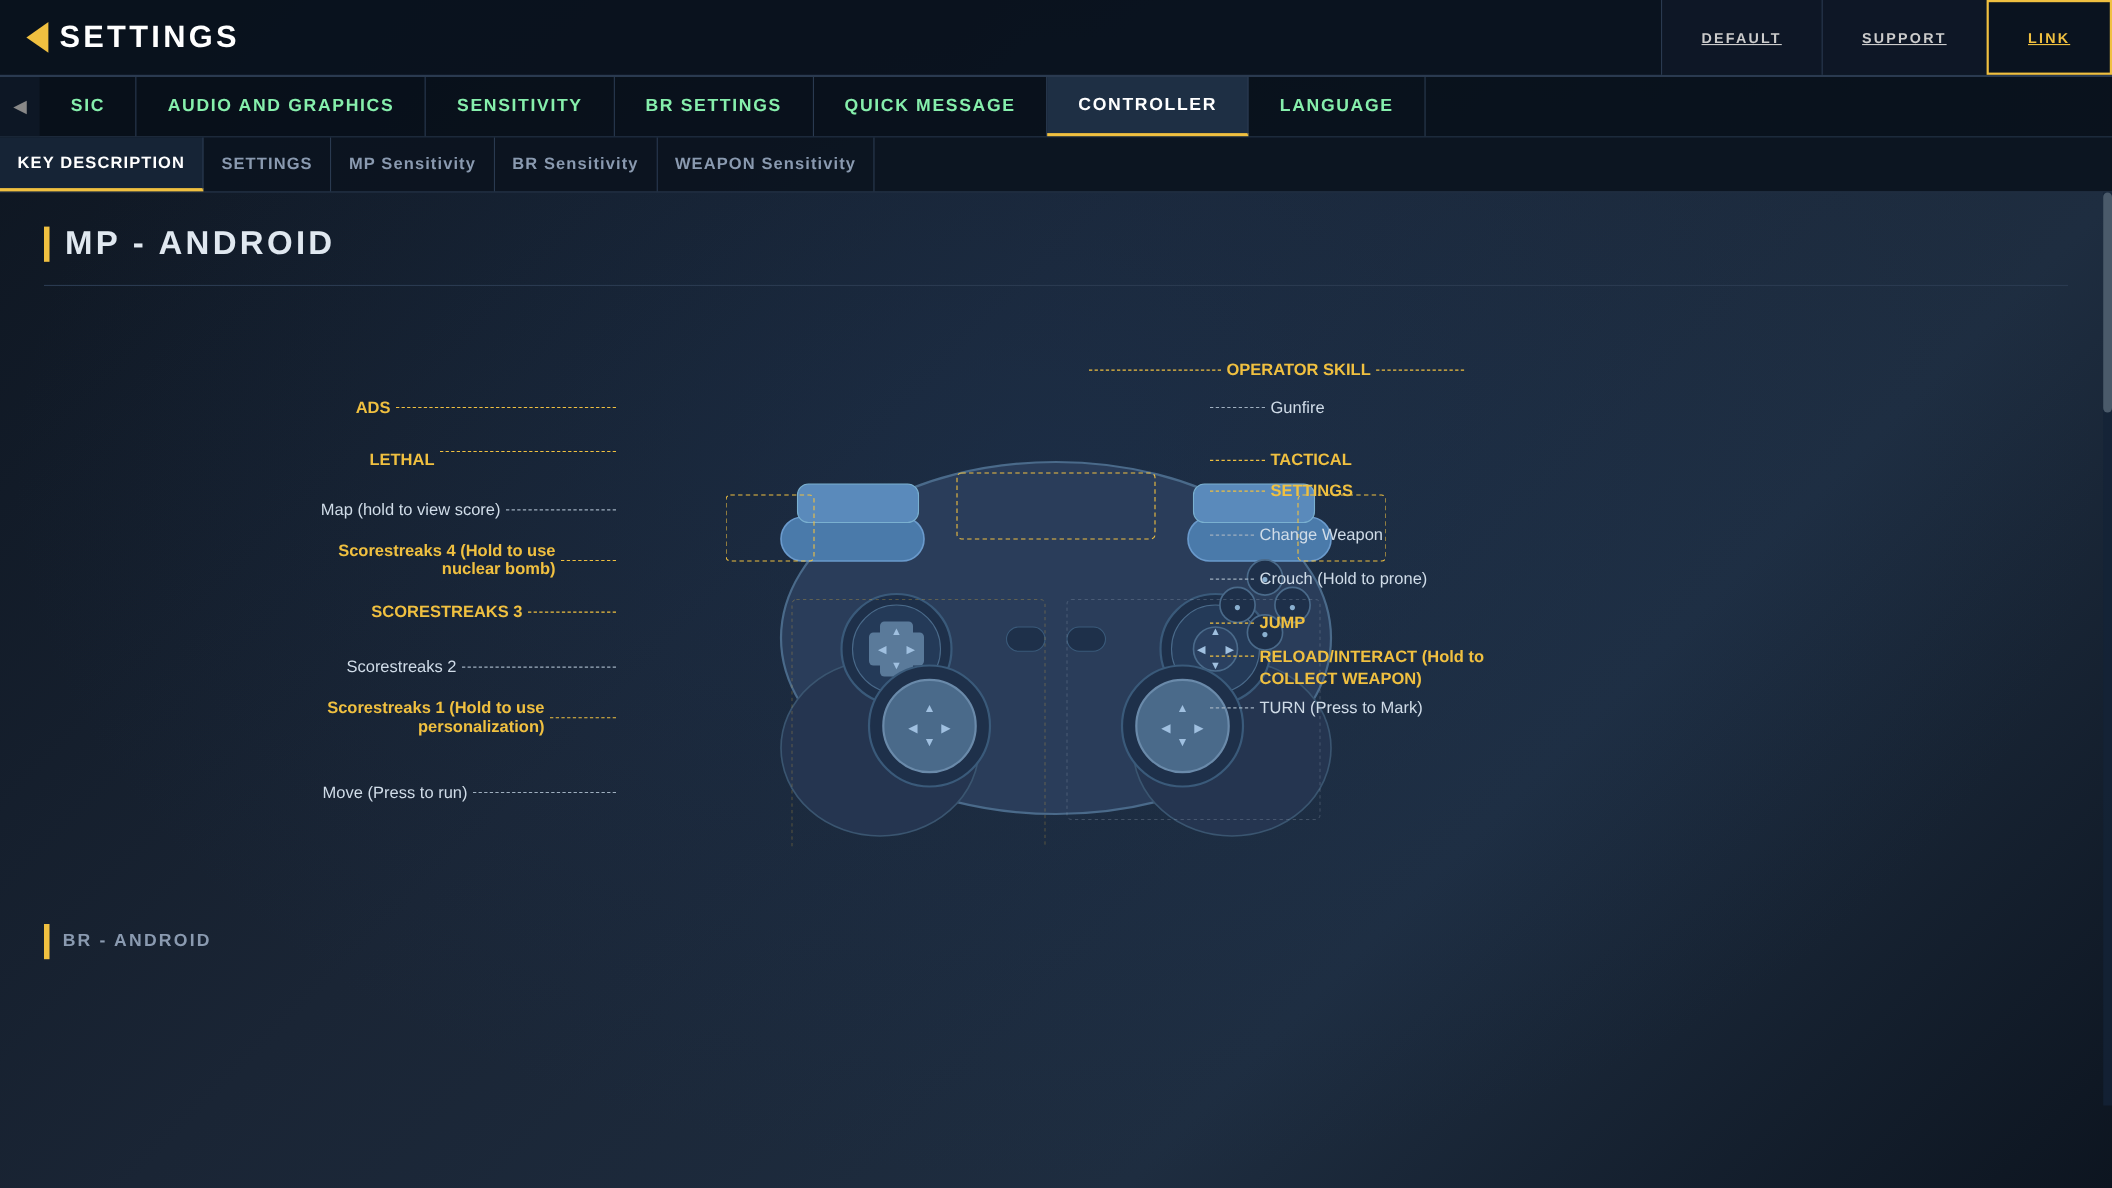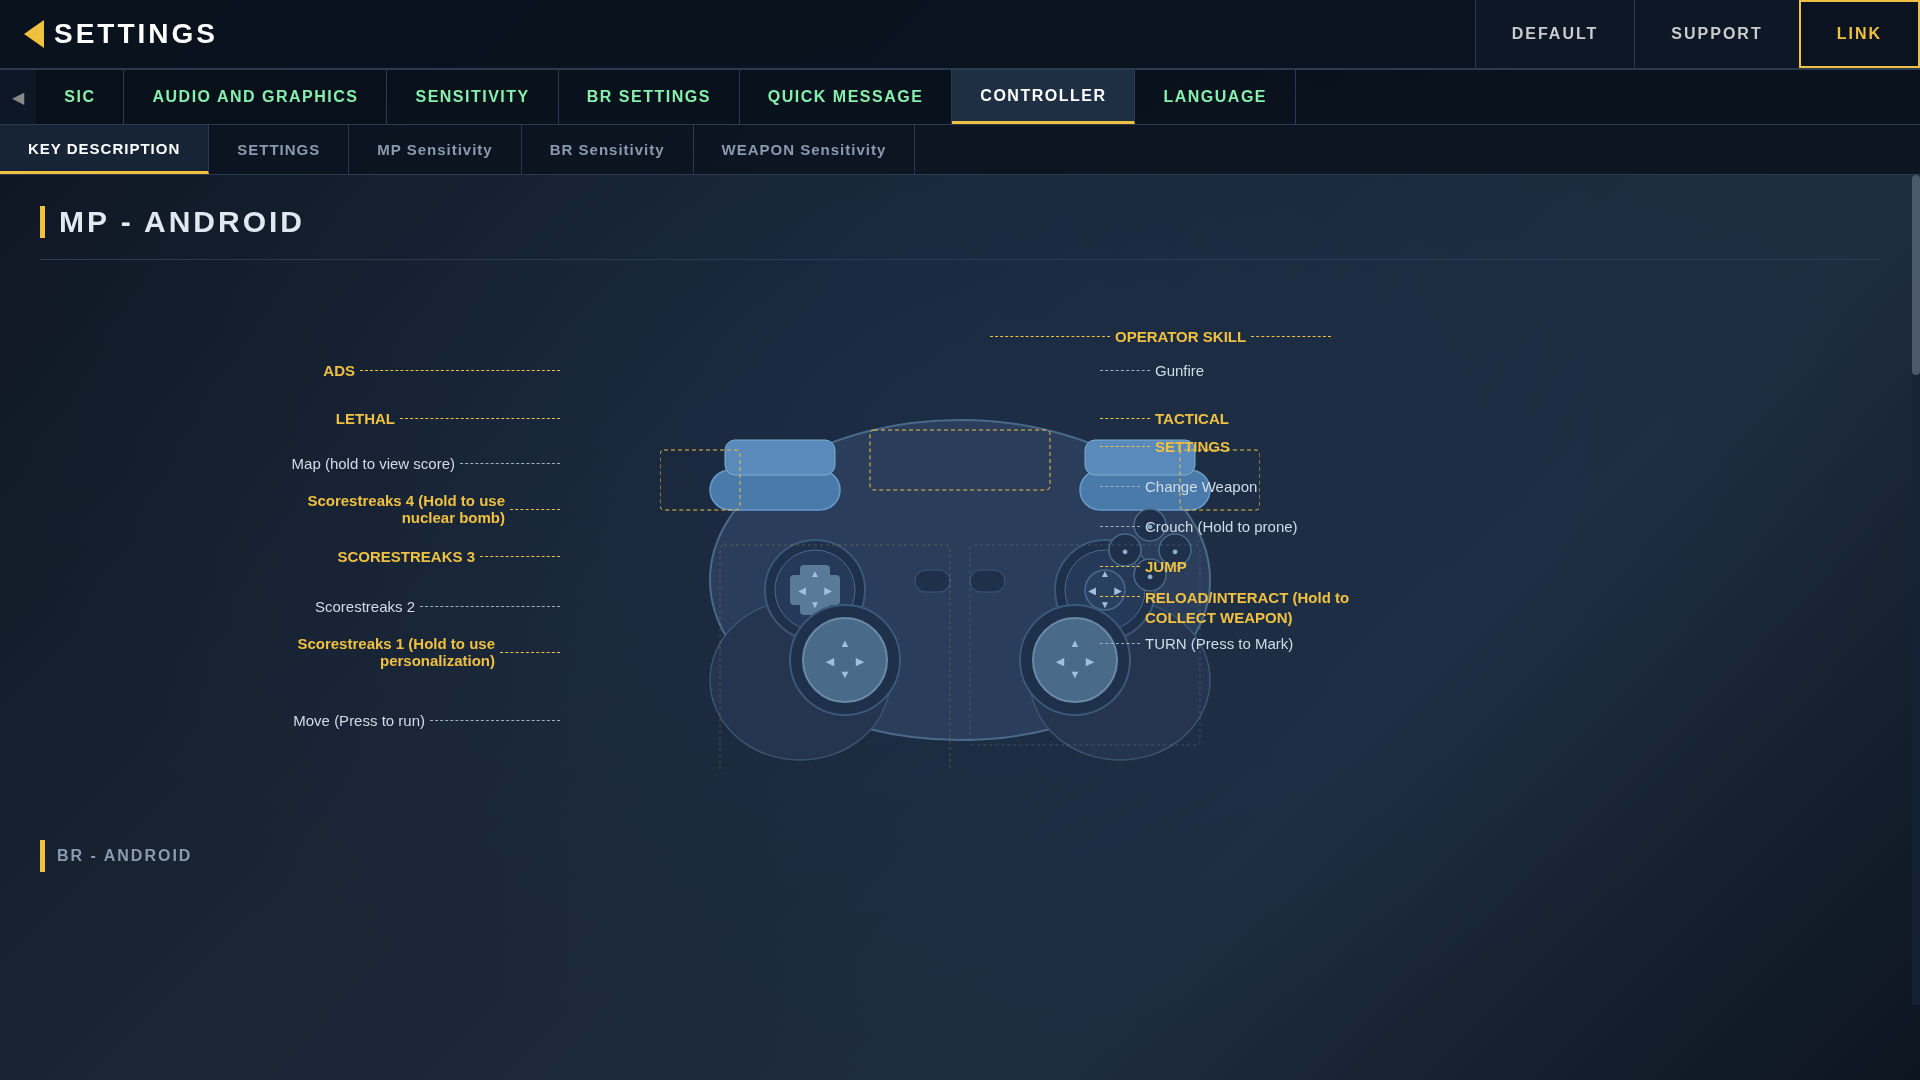--- a/index.html
+++ b/index.html
@@ -63,25 +63,26 @@
       display: flex;
       height: 100%;
     }
     .header-btn {
       display: flex;
       align-items: center;
       justify-content: center;
       padding: 0 36px;
       border-left: 1px solid #2a3a50;
       color: #cccccc;
-      font-size: 16px;
+      font-size: 13px;
       font-weight: 700;
       letter-spacing: 2px;
       cursor: pointer;
       background: rgba(15,25,40,0.8);
+      text-decoration: underline;
     }
     .header-btn.link-btn {
       color: #f0c040;
       border: 2px solid #f0c040;
       background: transparent;
       position: relative;
     }
 
     
     .nav-tabs {
@@ -158,21 +159,21 @@
       display: flex;
       align-items: stretch;
       height: 50px;
       background: rgba(12,20,32,0.95);
       border-bottom: 1px solid #2a3a50;
     }
     .sub-tab {
       display: flex;
       align-items: center;
       justify-content: center;
-      padding: 0 28px;
+      padding: 0 16px;
       color: #8a9ab0;
       font-size: 15px;
       font-weight: 600;
       letter-spacing: 1px;
       cursor: pointer;
       border-right: 1px solid #2a3a50;
     }
     .sub-tab.active {
       color: #ffffff;
       background: rgba(25,40,60,0.8);
@@ -398,21 +399,21 @@
 
         <rect x="210" y="80" width="180" height="60" rx="4" fill="none" stroke="#f0c040" stroke-width="1" stroke-dasharray="4,3"></rect>
       </svg>
     </div>
 
     <div style="position:absolute; left:20px; top:82px; display:flex; align-items:center; gap:5px; width:500px; justify-content:flex-end;">
       <span class="label-yellow">ADS</span>
       <span style="display:inline-block; width:200px; border-top:1px dashed #f0c040;"></span>
     </div>
 
-    <div style="position:absolute; left:20px; top:130px; display:flex; align-items:center; gap:5px; width:500px; justify-content:flex-end;">
+    <div style="position:absolute; left:20px; top:130px; display:flex; align-items:flex-start; gap:5px; width:500px; justify-content:flex-end;">
       <span class="label-yellow">LETHAL</span>
       <span style="display:inline-block; width:160px; border-top:1px dashed #f0c040;"></span>
     </div>
 
     <div style="position:absolute; left:20px; top:175px; display:flex; align-items:center; gap:5px; width:500px; justify-content:flex-end;">
       <span class="label-white">Map (hold to view score)</span>
       <span style="display:inline-block; width:100px; border-top:1px dashed #a0b0c0;"></span>
     </div>
 
     <div style="position:absolute; left:20px; top:212px; display:flex; align-items:center; gap:5px; width:500px; justify-content:flex-end;">

